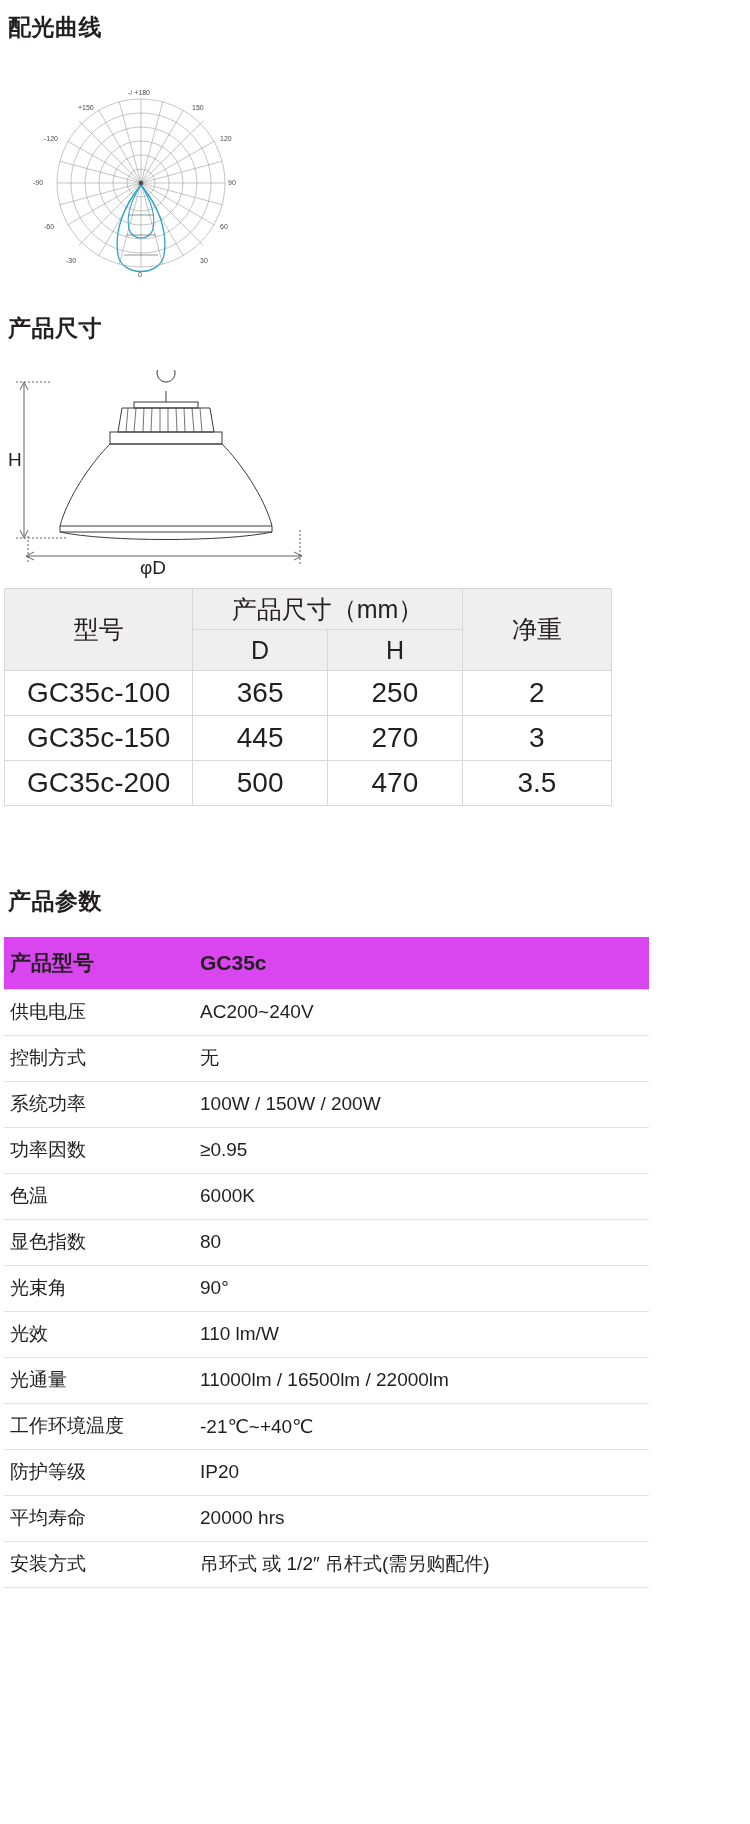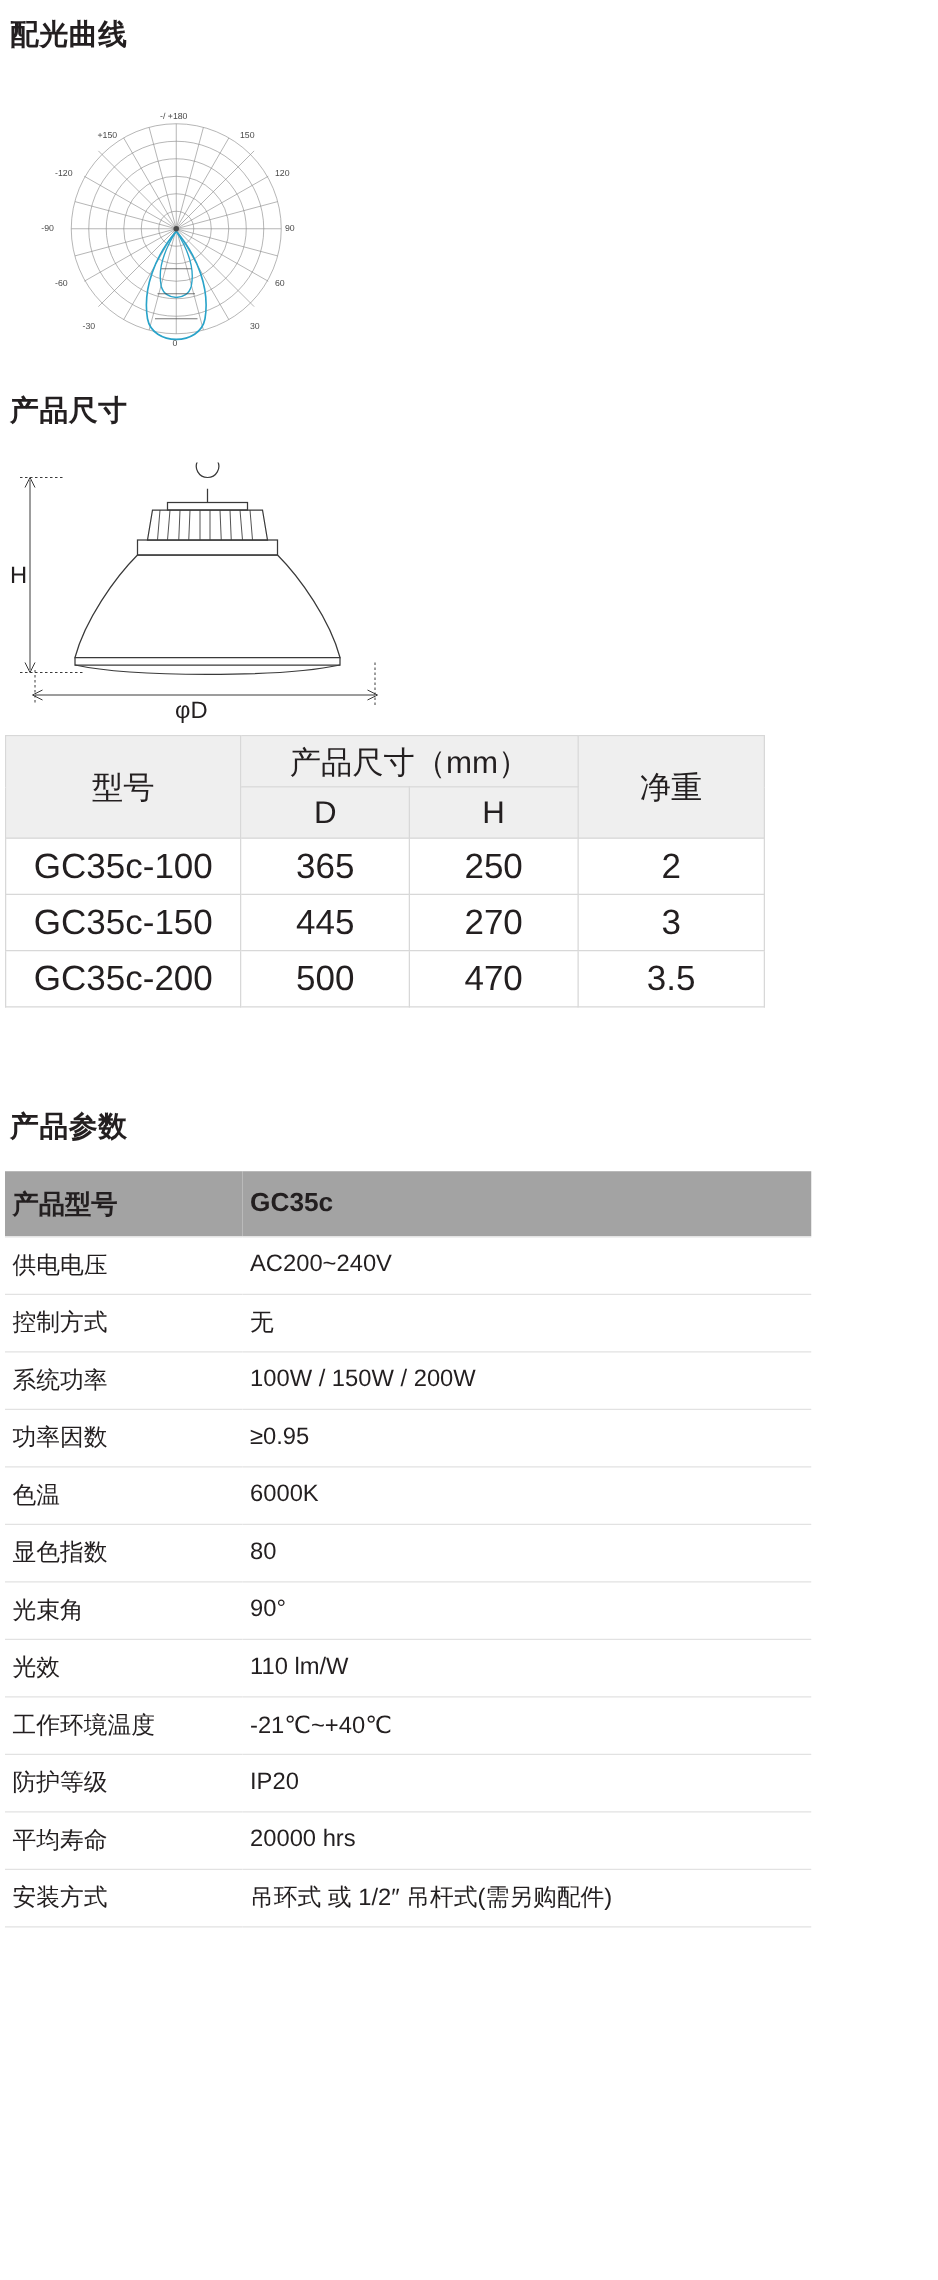--- a/index.html
+++ b/index.html
@@ -79,21 +79,21 @@
     margin-top: 20px;
   }
   .param-table td {
     border-bottom: 1px solid #e2e2e2;
     padding: 0;
     height: 46px;
     vertical-align: middle;
     color: #231f20;
   }
   .param-table tr.head-row td {
-    background: #a3a3a3;
+    background: #d946ef;
     border-bottom: 1px solid #e2e2e2;
     height: 52px;
     font-weight: bold;
     font-size: 21px;
   }
   .param-table td.k {
     width: 190px;
     padding-left: 6px;
     box-sizing: border-box;
   }
@@ -290,20 +290,24 @@
       </tr>
       <tr>
         <td class="k">光束角</td>
         <td class="v">90°</td>
       </tr>
       <tr>
         <td class="k">光效</td>
         <td class="v">110 lm/W</td>
       </tr>
       <tr>
+        <td class="k">光通量</td>
+        <td class="v">11000lm / 16500lm / 22000lm</td>
+      </tr>
+      <tr>
         <td class="k">工作环境温度</td>
         <td class="v">-21℃~+40℃</td>
       </tr>
       <tr>
         <td class="k">防护等级</td>
         <td class="v">IP20</td>
       </tr>
       <tr>
         <td class="k">平均寿命</td>
         <td class="v">20000 hrs</td>

